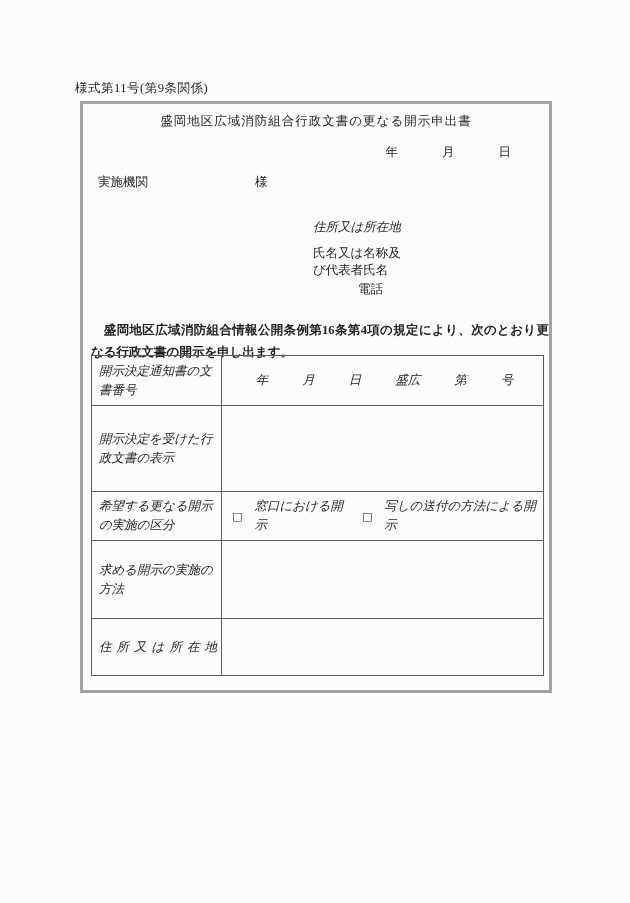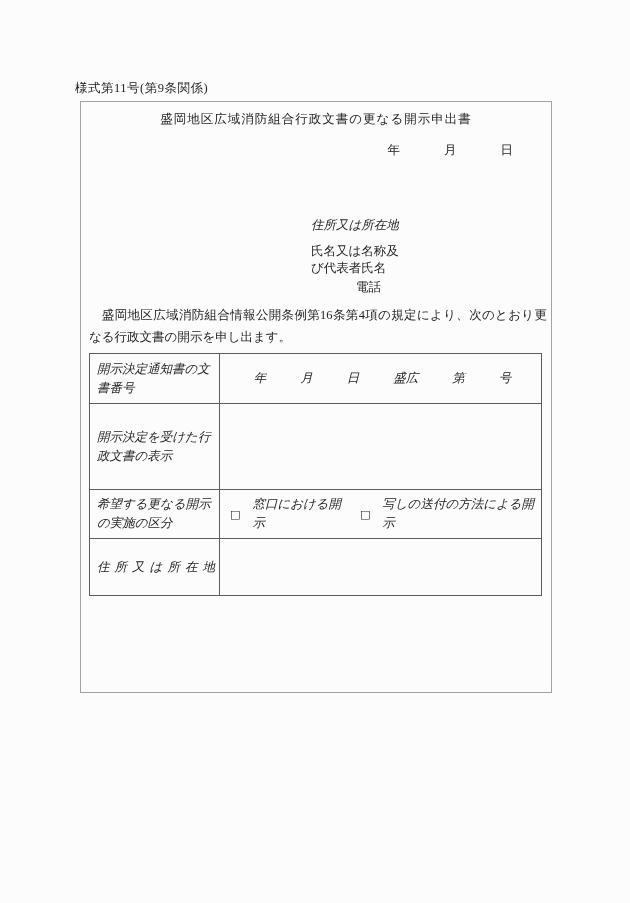--- a/index.html
+++ b/index.html
@@ -10,35 +10,35 @@
     background:#fcfcfc;
     font-family:"Liberation Serif","DejaVu Serif",serif;
     font-size:12.5px;
     color:#1f1f1f;
     overflow:hidden;
   }
   .form-number { position:absolute; left:75px; top:80px; letter-spacing:0.5px; }
   .outer-box {
     position:absolute; left:80px; top:101px;
     width:472px; height:592px;
-    border:1px solid #a3a3a3;
+    border:3px solid #a3a3a3;
   }
   .doc-title { position:absolute; top:9px; left:0; width:100%; text-align:center; letter-spacing:1px; }
   .date-line-top {
     position:absolute; top:40px; right:0;
     display:flex; gap:44px; padding-right:38px;
   }
   .agency-line { position:absolute; top:70px; left:15px; width:440px; }
   .agency-honorific { position:absolute; left:157px; top:0; }
   .address-label { position:absolute; left:230px; top:115px;font-style:italic; }
   .name-label { position:absolute; left:230px; top:141px; white-space:pre-line; line-height:17px; }
   .phone-label { position:absolute; left:275px; top:177px; }
   .intro {
-    position:absolute; left:8px; top:202px; width:458px;
-    line-height:22px; text-align:justify;
+    position:absolute; left:8px; top:215px; width:458px;
+    line-height:22px; text-align:justify;font-weight:bold;
   }
   table.main-table {
     position:absolute; left:8px; top:251px;
     width:453px;
     border-collapse:collapse;
     table-layout:fixed;
     font-style:italic;
   }
   table.main-table td {
     border:1px solid #5d5d5d;
@@ -66,20 +66,24 @@
   <div class="outer-box">
 
     <div class="doc-title">盛岡地区広域消防組合行政文書の更なる開示申出書</div>
 
     <div class="date-line-top">
       <span>年</span>
       <span>月</span>
       <span>日</span>
     </div>
 
+    <div class="agency-line">
+      <span>実施機関</span>
+      <span class="agency-honorific">様</span>
+    </div>
 
     <div class="address-label">住所又は所在地</div>
     <div class="name-label">氏名又は名称及
 び代表者氏名</div>
     <div class="phone-label">電話</div>
 
     <div class="intro">　盛岡地区広域消防組合情報公開条例第16条第4項の規定により、次のとおり更なる行政文書の開示を申し出ます。</div>
 
     <table class="main-table">
       <tbody>
@@ -108,20 +112,24 @@
               <span class="checkbox-glyph">□</span>
               <span>窓口における開示</span>
             </span>
             <span class="option">
               <span class="checkbox-glyph">□</span>
               <span>写しの送付の方法による開示</span>
             </span>
           </div>
         </td>
       </tr>
+      <tr class="row-h4">
+        <td class="label-cell">求める開示の実施の方法</td>
+        <td class="value-cell"></td>
+      </tr>
       <tr class="row-h5">
         <td class="label-cell justify-last">住所又は所在地</td>
         <td class="value-cell"></td>
       </tr>
     </tbody>
       </table>
 
   </div>
 
 

